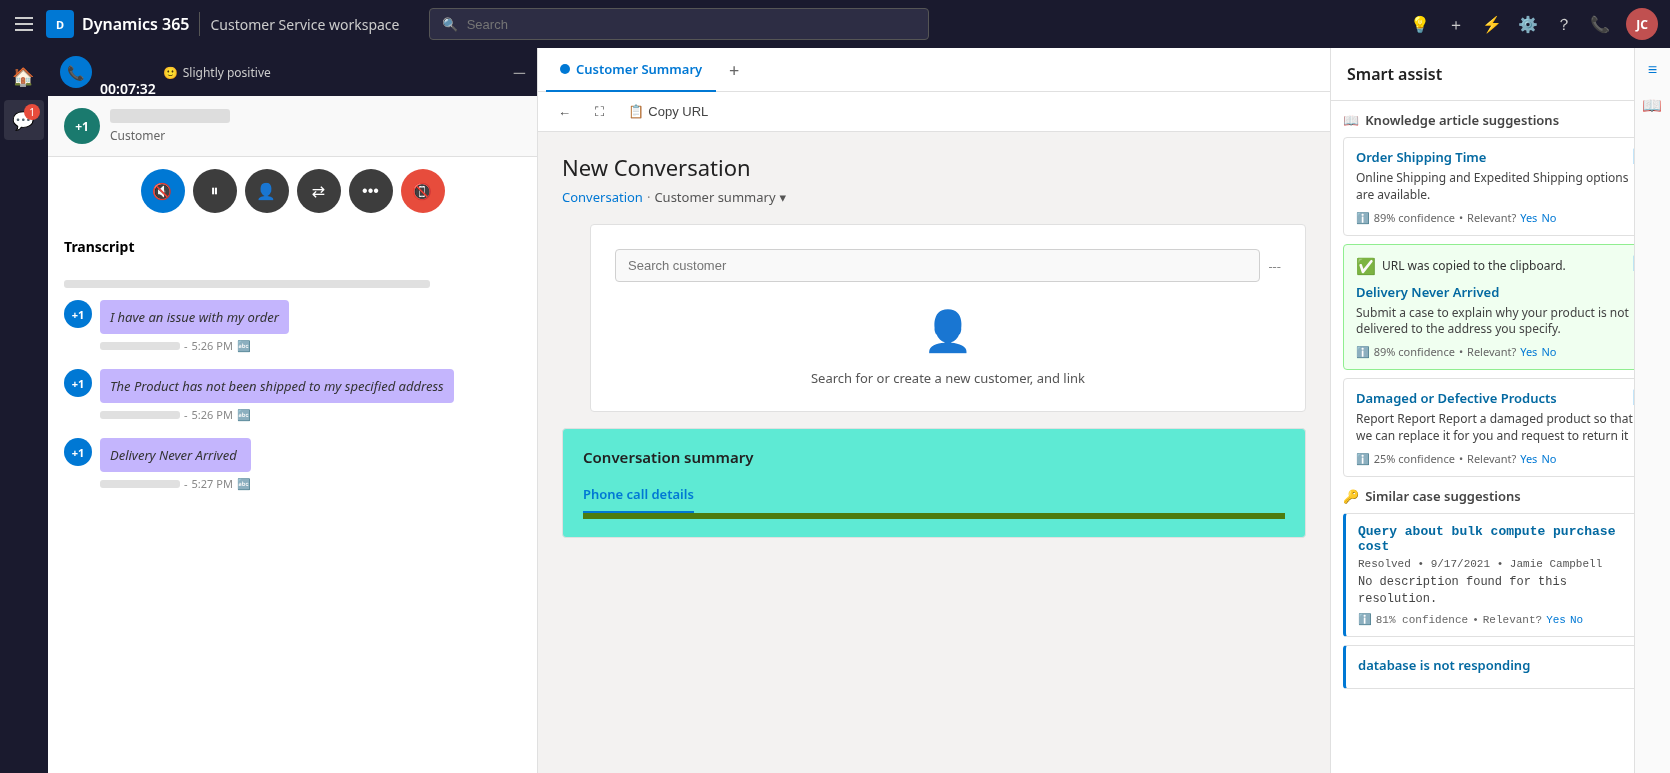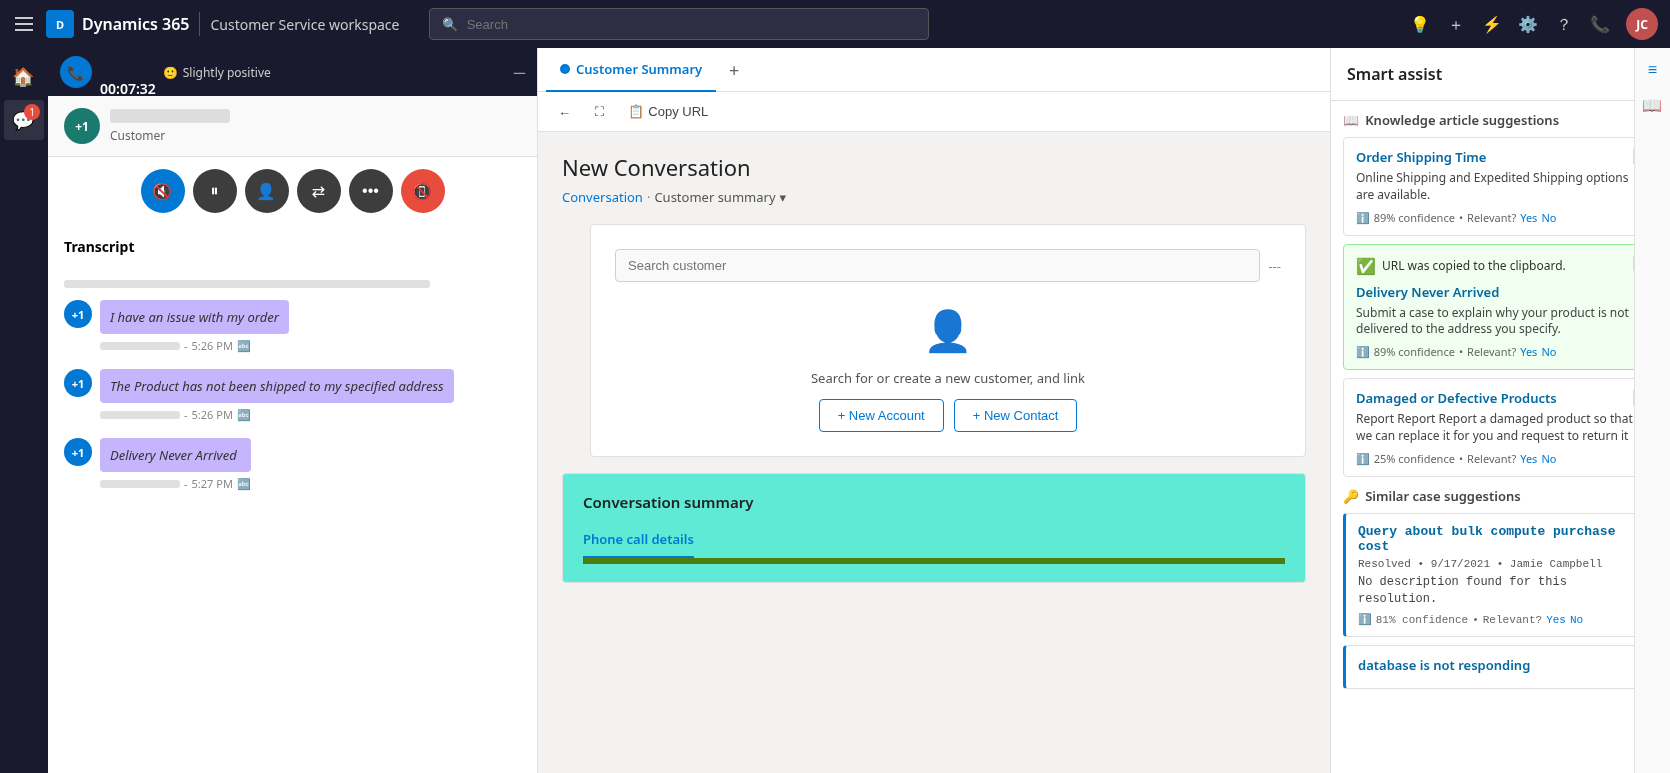--- a/index.html
+++ b/index.html
@@ -286,24 +286,20 @@
       </div>
 
 
       <div class="search-customer-card">
         <div class="search-customer-row">
           <input class="search-customer-input" type="text" placeholder="Search customer" style="">
           <span class="search-customer-divider">---</span>
         </div>
         <div class="customer-icon">👤</div>
         <div class="customer-placeholder-text">Search for or create a new customer, and link</div>
-        <div class="action-buttons">
-          <button class="action-btn">+ New Account</button>
-          <button class="action-btn">+ New Contact</button>
-        </div>
       </div>
 
       <div class="conv-summary-card">
         <div class="conv-summary-title">Conversation summary</div>
         <div class="conv-summary-tabs">
           <div class="conv-tab active">Phone call details</div>
         </div>
       </div>
     </div>
   </div>

